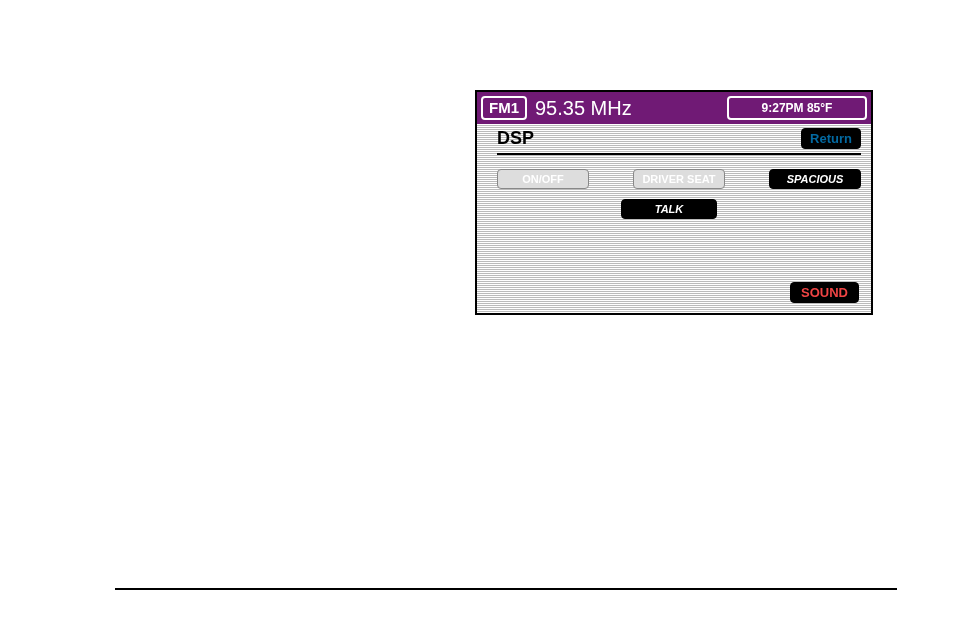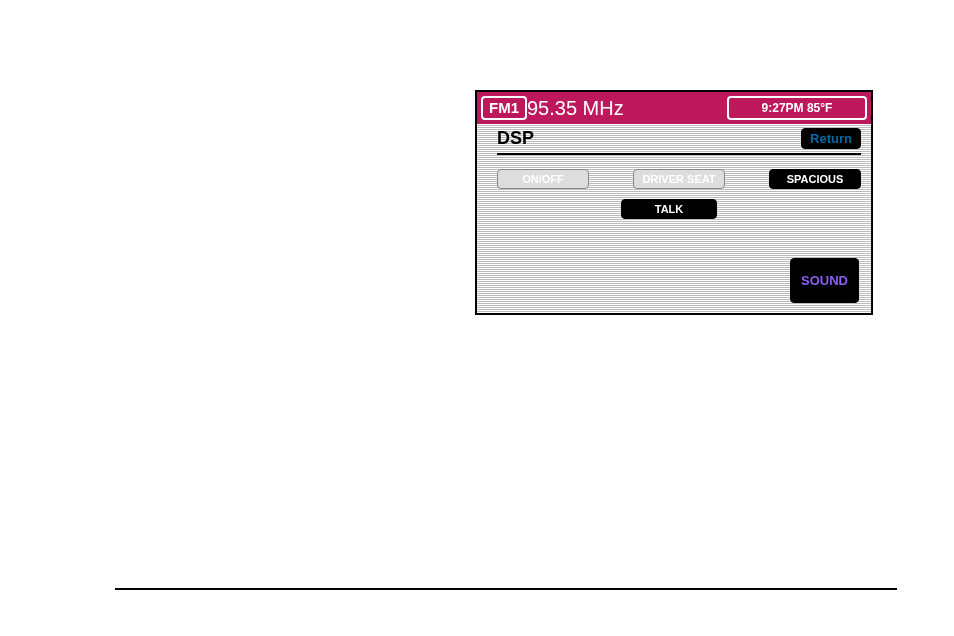--- a/index.html
+++ b/index.html
@@ -14,25 +14,25 @@
       position: absolute;
       left: 475px;
       top: 90px;
       width: 398px;
       height: 225px;
       border: 2px solid #000;
       background: #fff;
     }
     .topbar {
       height: 32px;
-      background: #be185d;
+      background: #701a75;
       display: flex;
       align-items: center;
       padding: 0 4px;
-      gap: 0;
+      gap: 8px;
     }
     .band-box {
       border: 2px solid #fff;
       border-radius: 4px;
       color: #fff;
       font-weight: bold;
       font-size: 15px;
       padding: 0 6px;
       line-height: 20px;
     }
@@ -108,33 +108,34 @@
     }
     .btn-light {
       background: #ddd;
       color: #fff;
       border: 1px solid #888;
     }
     .btn-dark {
       background: #000;
       color: #fff;
       border: 1px solid #000;
+      font-style: italic;
     }
     .row2 {
       padding-left: 124px;
     }
     .sound-btn {
       position: absolute;
       right: 12px;
       bottom: 10px;
       background: #000;
-      color: #8b5cf6;
+      color: #ef4444;
       font-size: 13px;
       font-weight: bold;
-      padding: 14px 10px;
+      padding: 2px 10px;
       border-radius: 4px;
       border: 1px solid #000;
       cursor: pointer;
       margin-top: 15px;
     }
     .page-divider {
       position: absolute;
       left: 115px;
       right: 57px;
       top: 588px;

